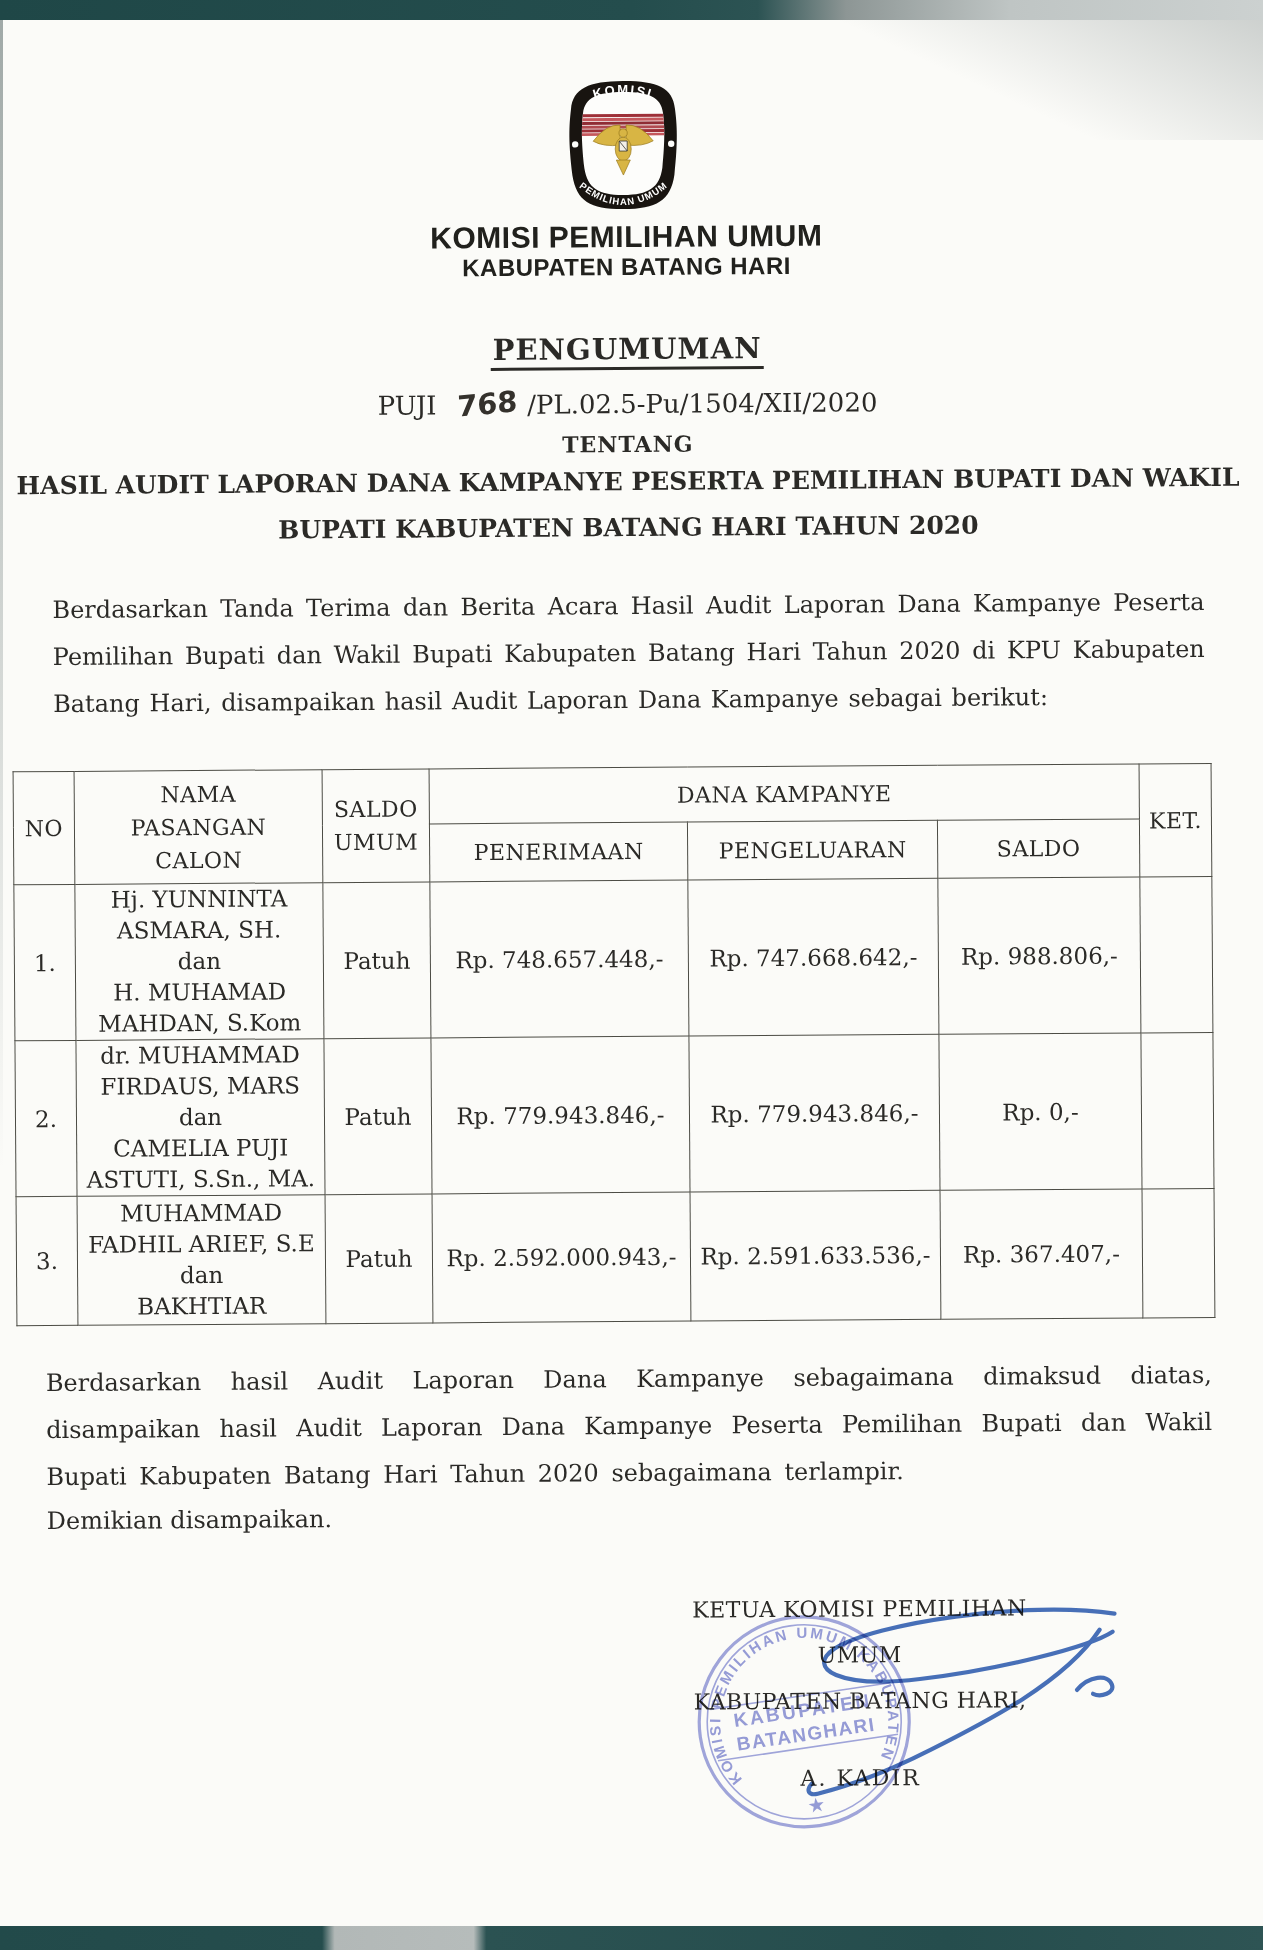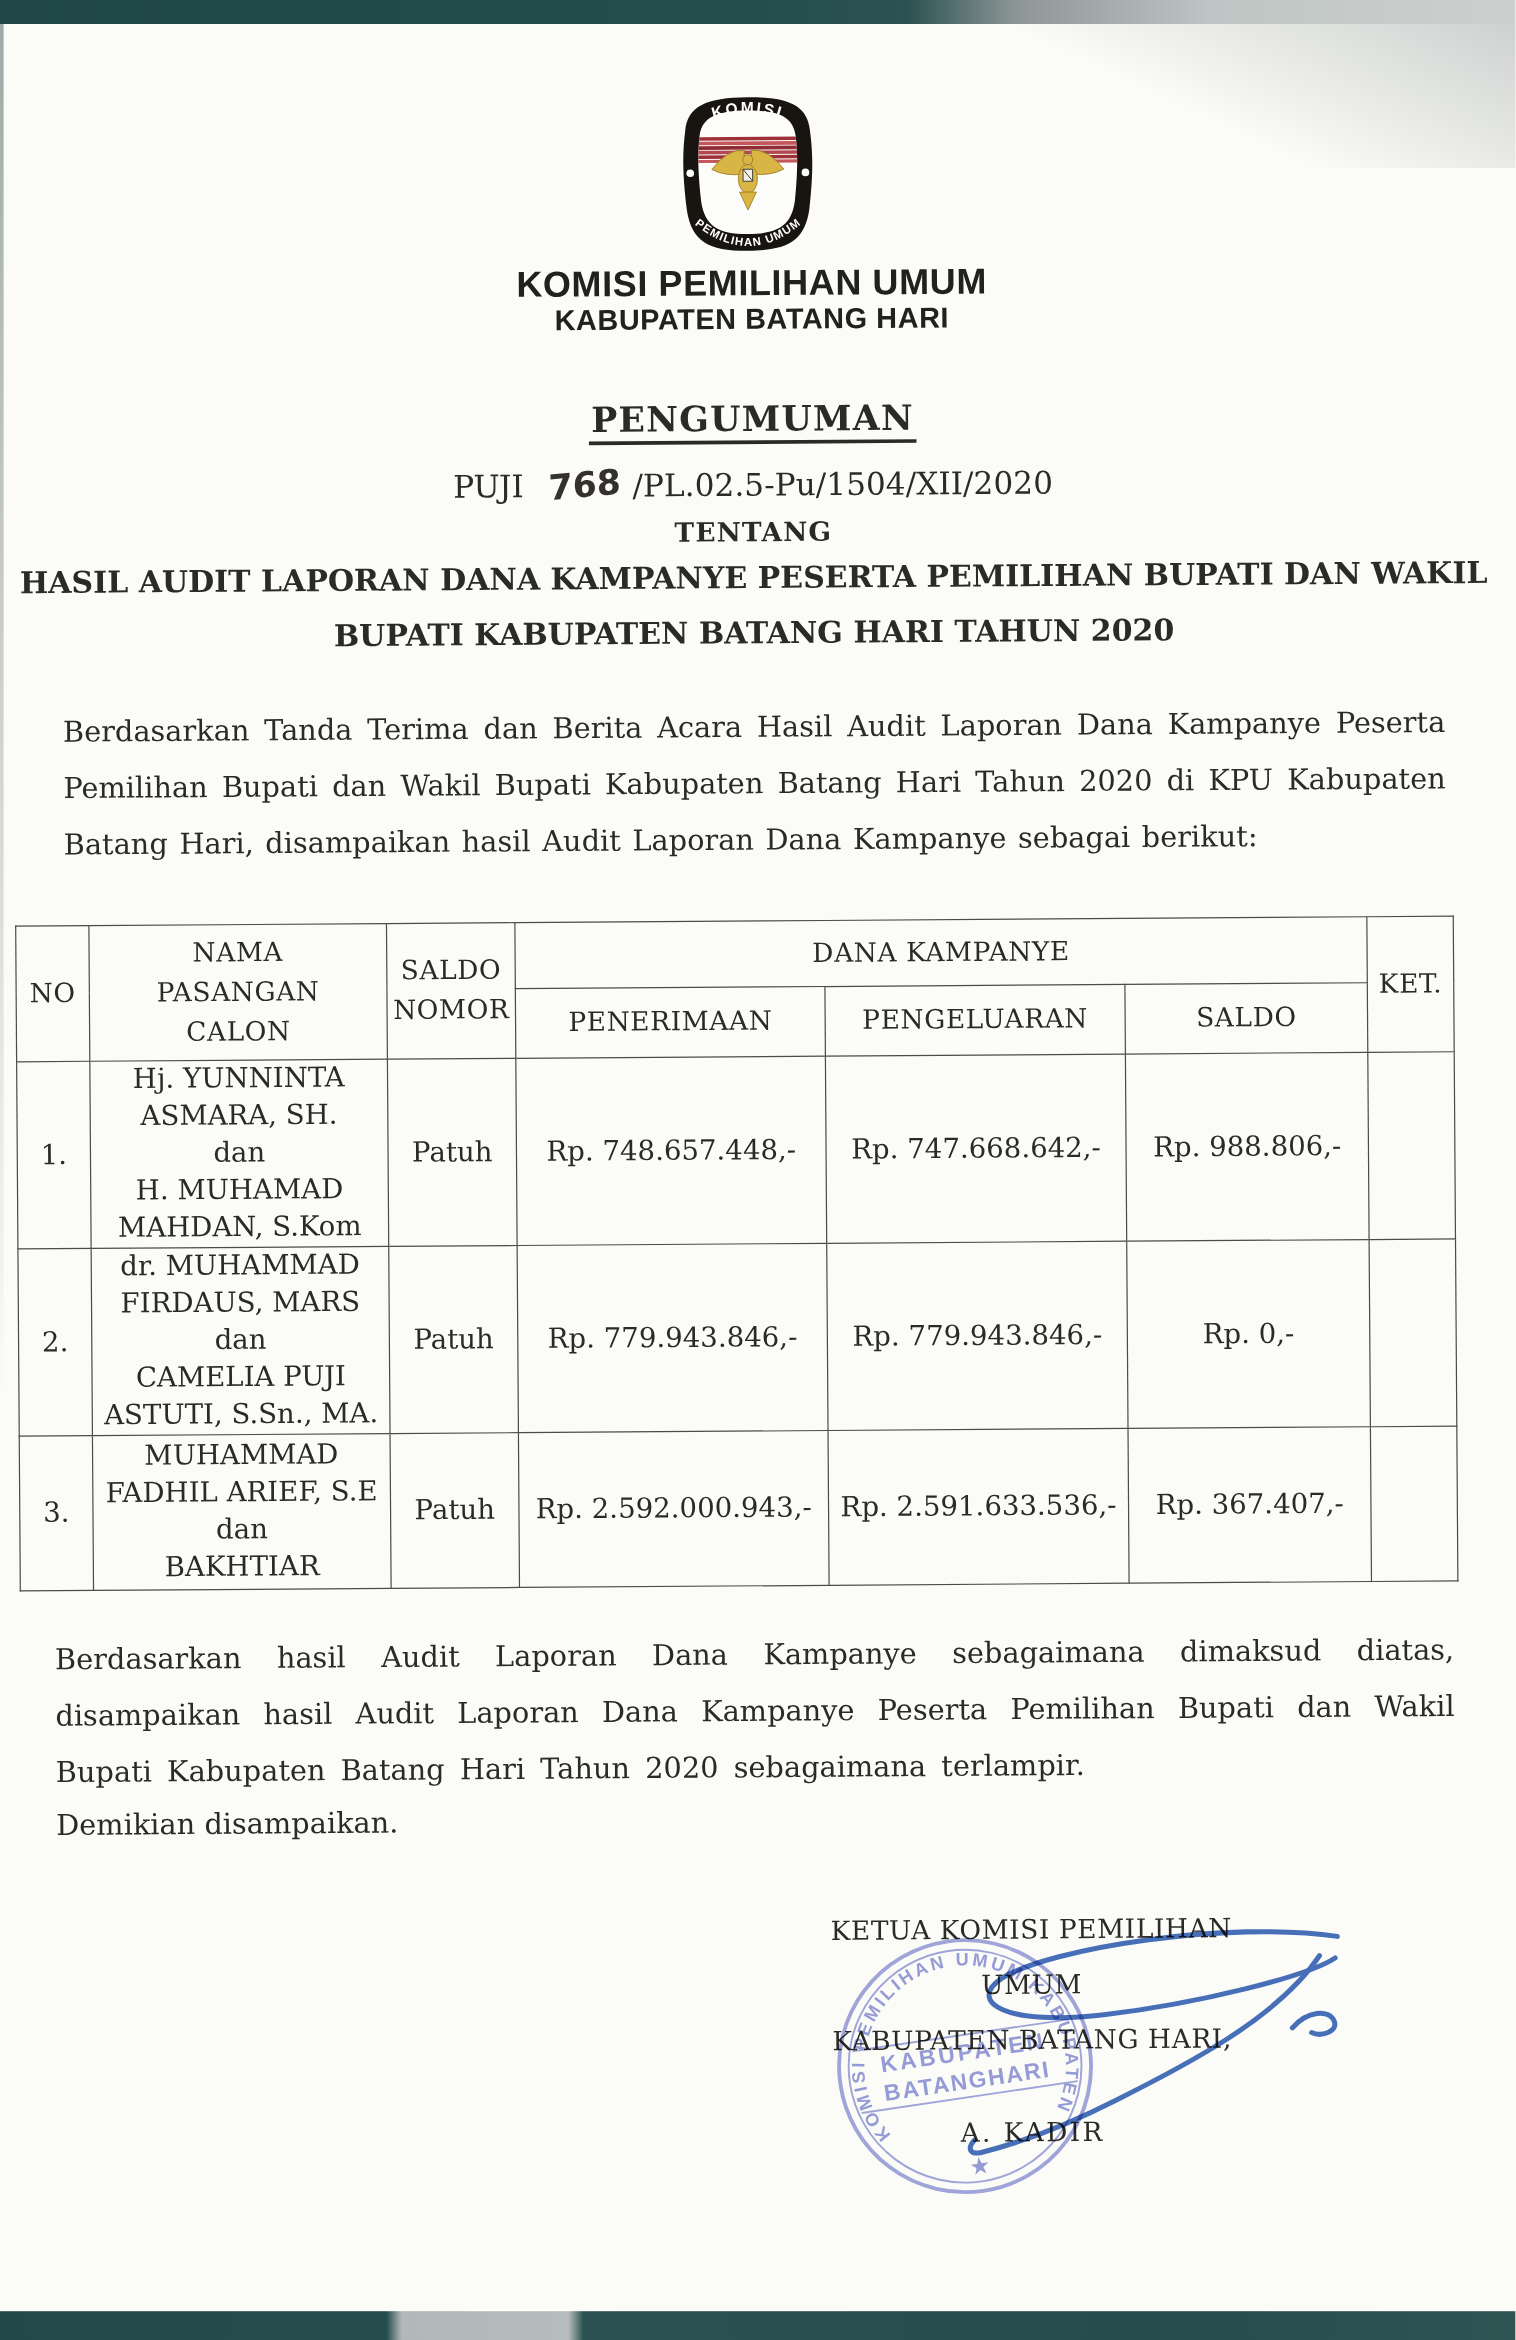--- a/index.html
+++ b/index.html
@@ -130,21 +130,21 @@
     <tbody>
       <tr style="height:55px">
         <td rowspan="2" class="hdr">NO</td>
         <td rowspan="2" class="hdr hdr-lines">
           <div>NAMA</div>
           <div>PASANGAN</div>
           <div>CALON</div>
         </td>
         <td rowspan="2" class="hdr hdr-lines">
           <div>SALDO</div>
-          <div>NOMOR</div>
+          <div>UMUM</div>
         </td>
         <td colspan="3" class="hdr">DANA KAMPANYE</td>
         <td rowspan="2" class="hdr">KET.</td>
       </tr>
       <tr style="height:58px">
         <td class="hdr">PENERIMAAN</td>
         <td class="hdr">PENGELUARAN</td>
         <td class="hdr">SALDO</td>
       </tr>
 

